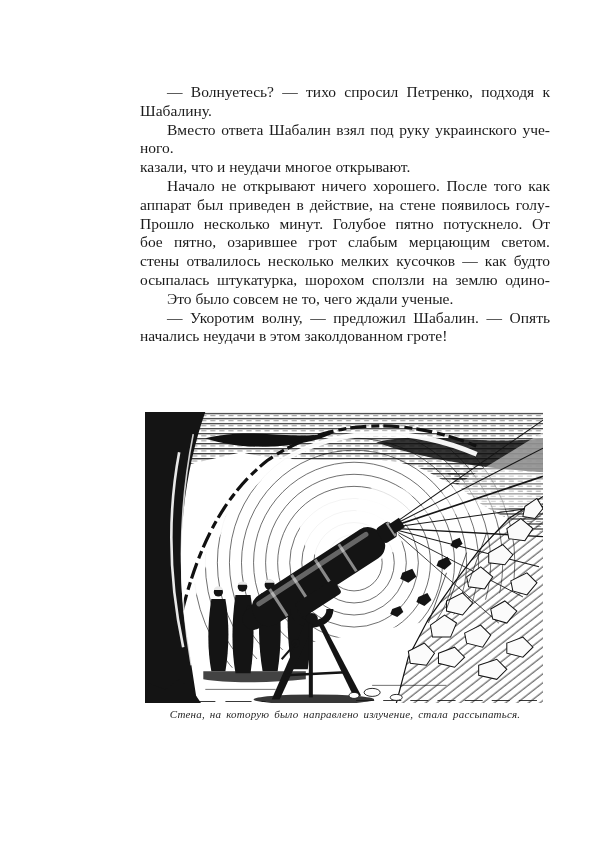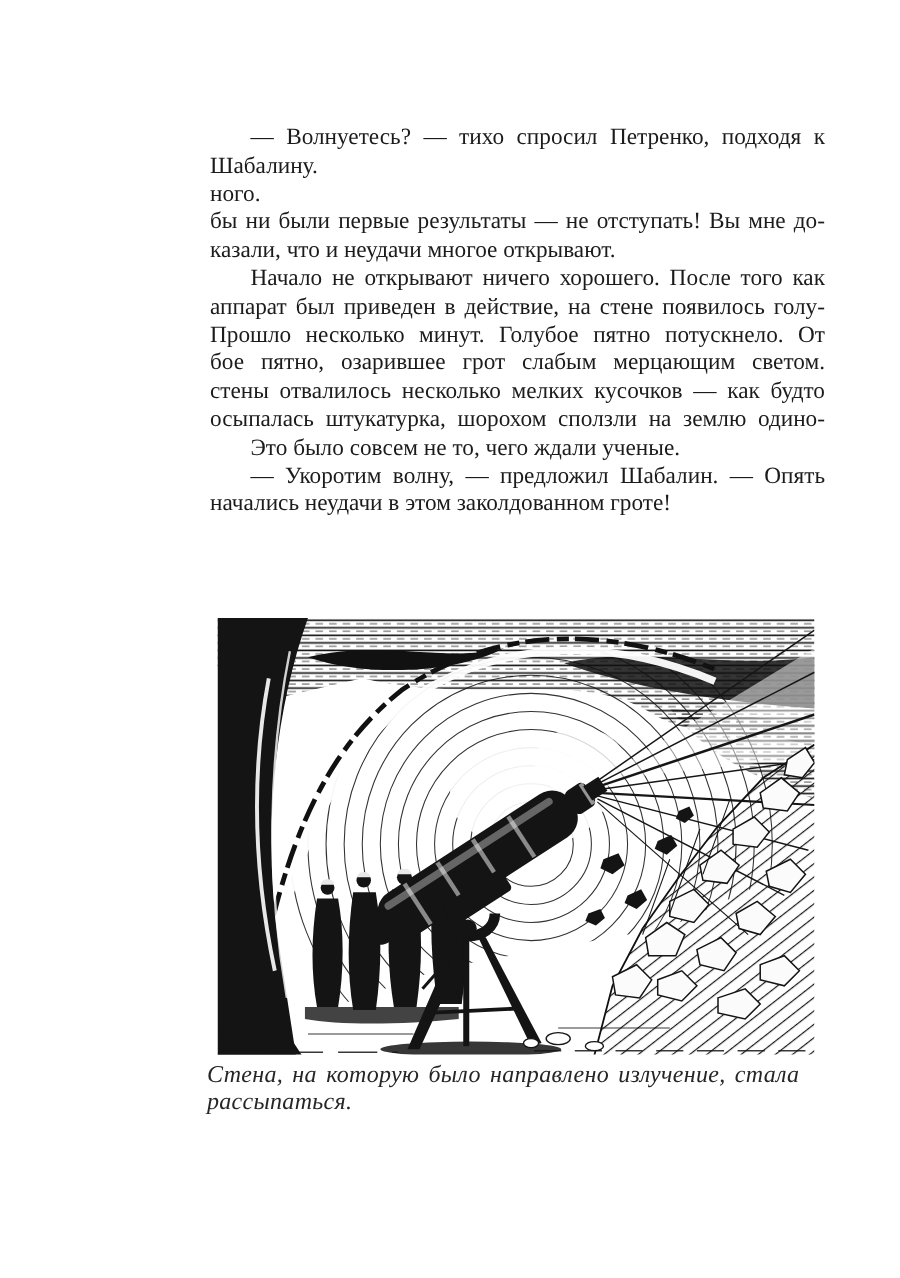--- a/index.html
+++ b/index.html
@@ -11,34 +11,34 @@
     position:absolute; left:140px; top:83px; width:410px;
     font-size:15.5px; line-height:18.8px;
   }
   .line { min-height:18.8px; }
   .line.j { text-align:justify; text-align-last:justify; text-justify:inter-word; }
   .line.i { text-indent:27px; }
   .figure-wrap { position:absolute; left:145px; top:412px; width:398px; }
   .figure-wrap svg { display:block; width:100%; height:auto; }
   .caption {
     position:absolute; left:138px; top:708px; width:414px;
-    text-align:left; font-style:italic; font-size:16px;
+    text-align:center; font-style:italic; font-size:11px;
     letter-spacing:0.2px; word-spacing:2px; color:#262626;
   }
 </style>
 </head>
 <body>
 
 <div class="page">
 
   <div class="text-block">
       <div class="line j i">— Волнуетесь? — тихо спросил Петренко, подходя к</div>
       <div class="line">Шабалину.</div>
+      <div class="line j i">Вместо ответа Шабалин взял под руку украинского уче-</div>
       <div class="line">ного.</div>
-      <div class="line j">бы ни были первые результаты — не отступать! Вы мне до-</div>
       <div class="line">казали, что и неудачи многое открывают.</div>
       <div class="line j i">Начало не открывают ничего хорошего. После того как</div>
       <div class="line j">аппарат был приведен в действие, на стене появилось голу-</div>
       <div class="line j">Прошло несколько минут. Голубое пятно потускнело. От</div>
       <div class="line j">бое пятно, озарившее грот слабым мерцающим светом.</div>
       <div class="line j">стены отвалилось несколько мелких кусочков — как будто</div>
       <div class="line j">осыпалась штукатурка, шорохом сползли на землю одино-</div>
       <div class="line i">Это было совсем не то, чего ждали ученые.</div>
       <div class="line j i">— Укоротим волну, — предложил Шабалин. — Опять</div>
       <div class="line">начались неудачи в этом заколдованном гроте!</div>

